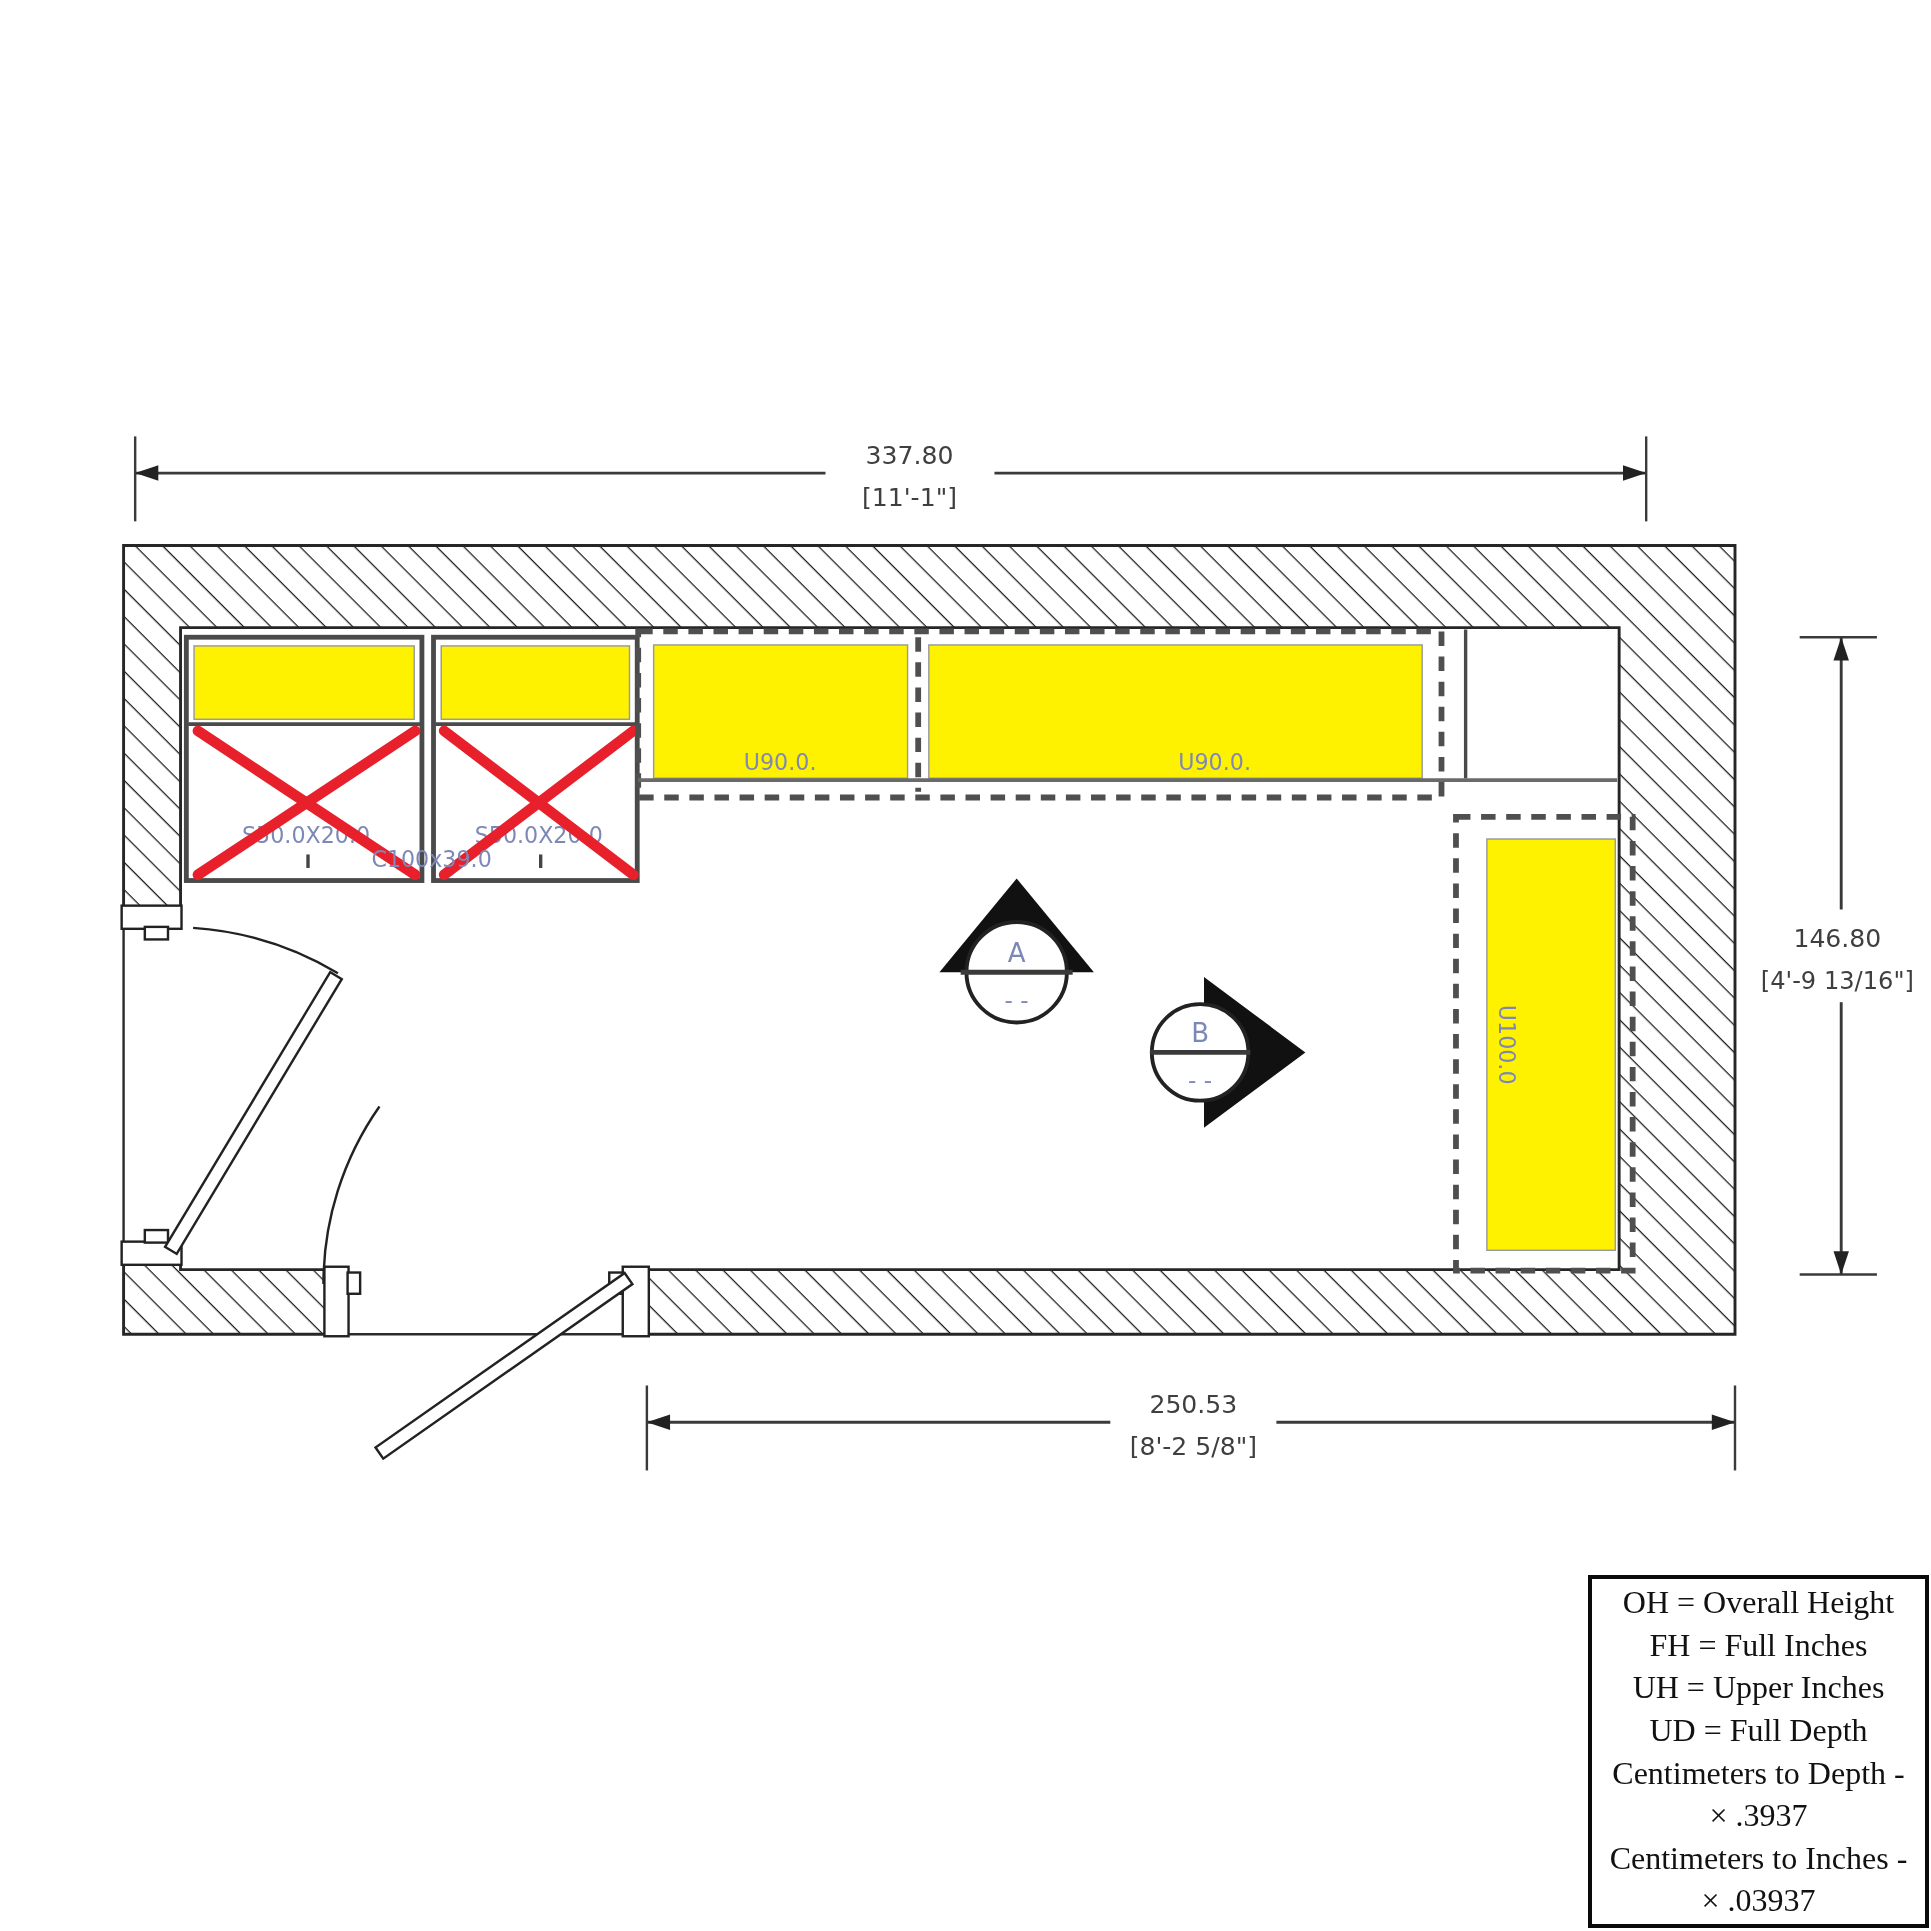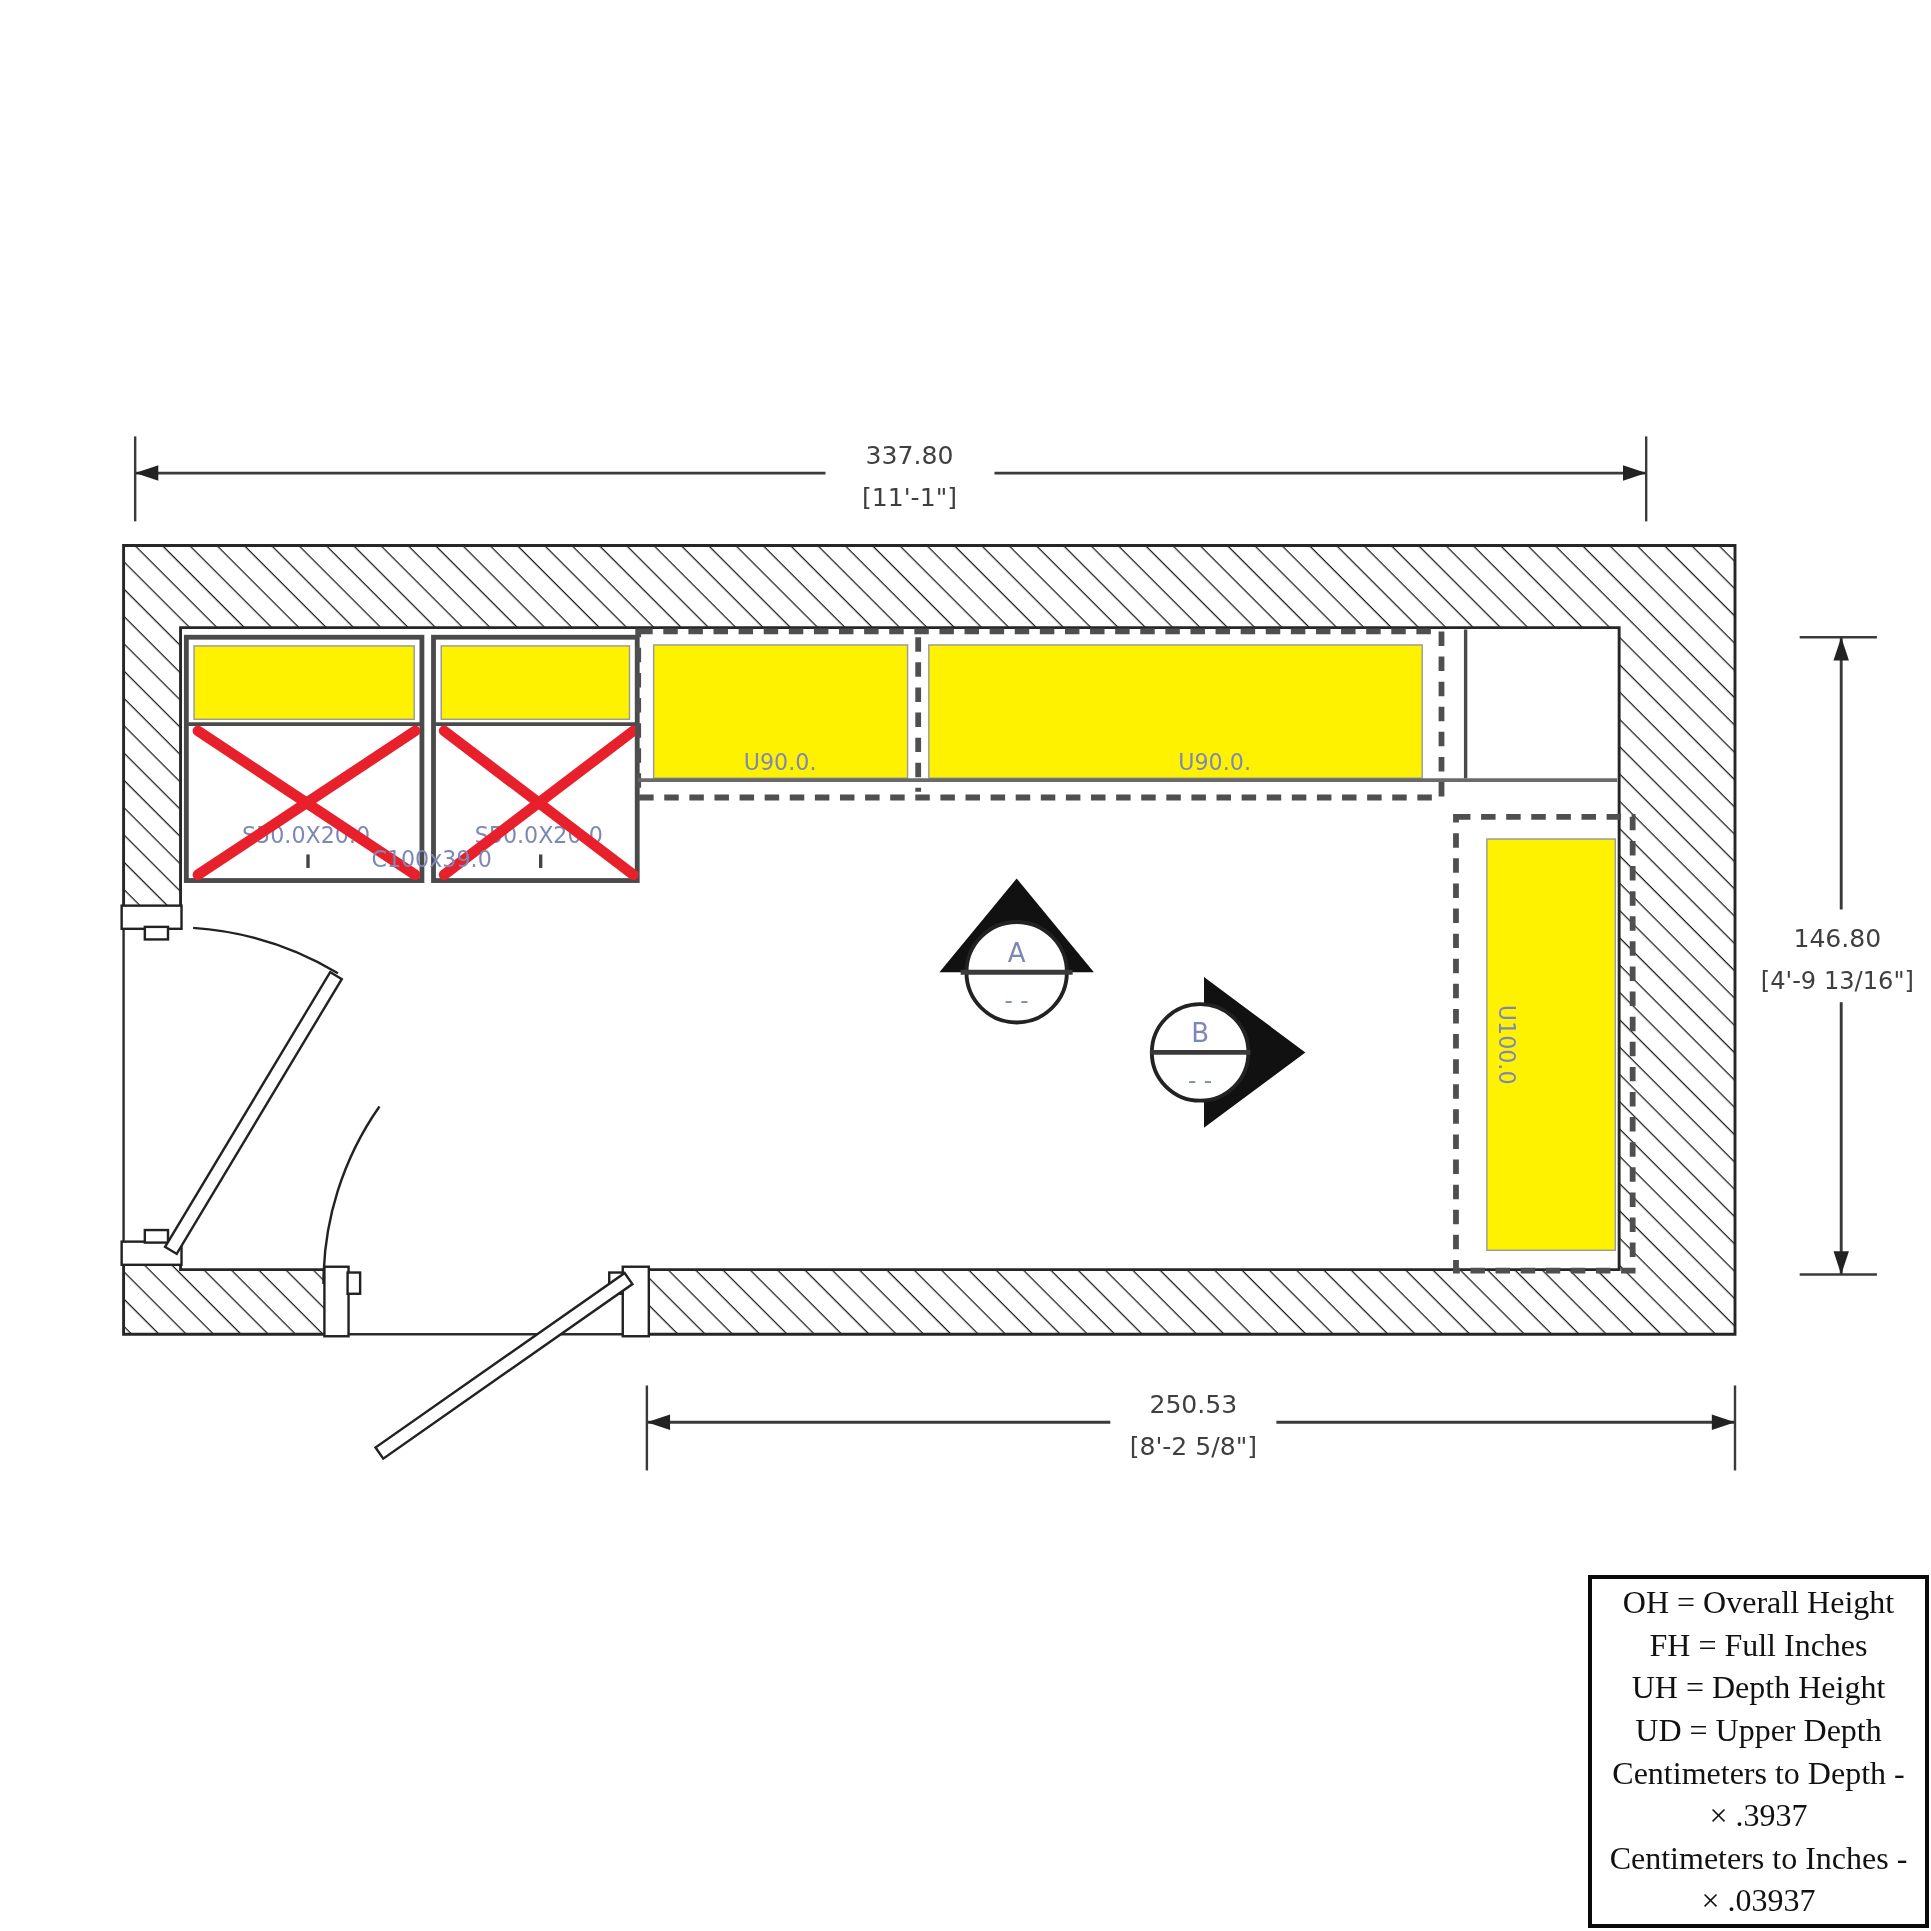--- a/index.html
+++ b/index.html
@@ -135,22 +135,22 @@
     <polygon points="1797,1473 1773,1465 1773,1481" fill="#222"></polygon>
     <rect x="1150" y="1425" width="172" height="96" fill="#ffffff"></rect>
     <text x="1236" y="1464" text-anchor="middle" font-size="26" class="dim-text">250.53</text>
     <text x="1236" y="1507" text-anchor="middle" font-size="26" class="dim-text">[8'-2 5/8"]</text>
   </g>
 </svg>
 
   <div id="legend-box">
     <div>OH = Overall Height</div>
     <div>FH = Full Inches</div>
-    <div>UH = Depth Height</div>
-    <div>UD = Upper Depth</div>
+    <div>UH = Upper Inches</div>
+    <div>UD = Full Depth</div>
     <div>Centimeters to Depth -</div>
     <div>× .3937</div>
     <div>Centimeters to Inches -</div>
     <div>× .03937</div>
   </div>
 
 </div>
 
 
 </body></html>

